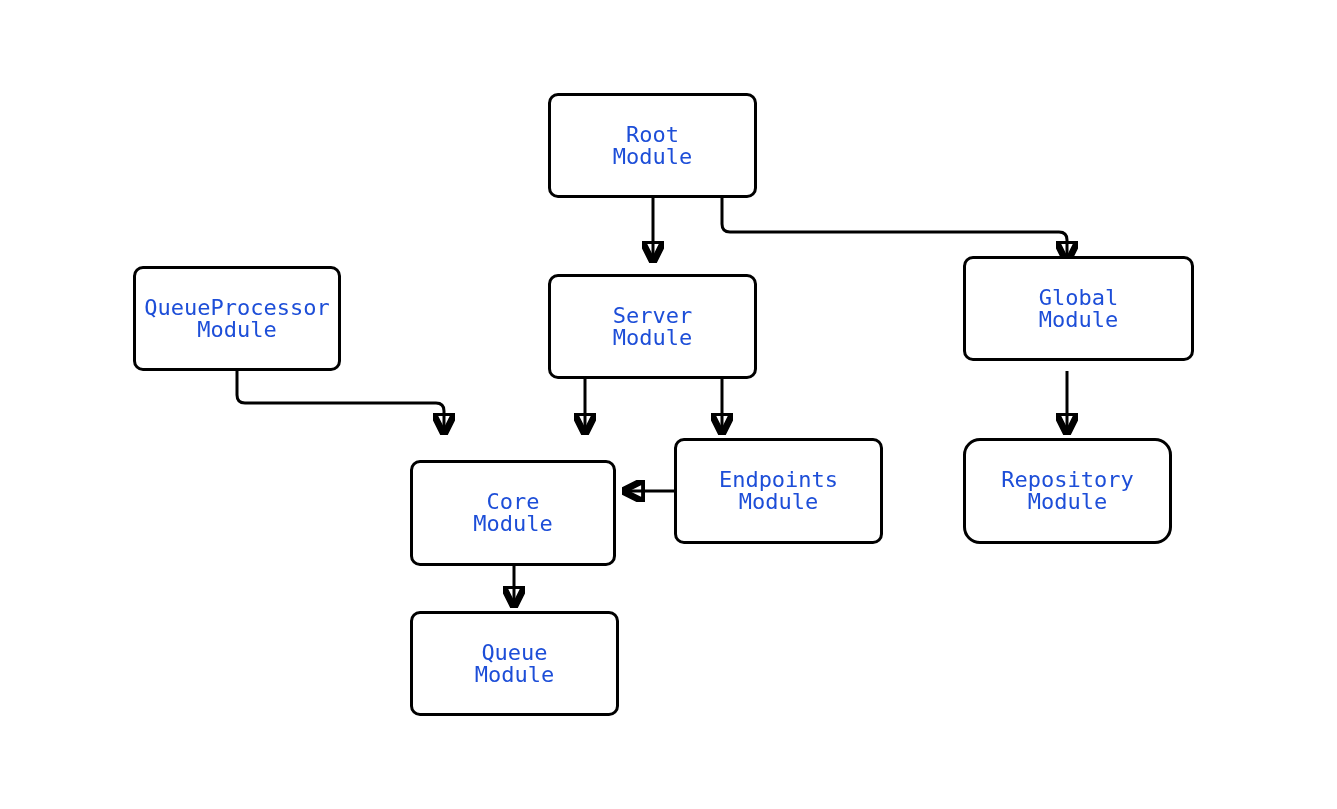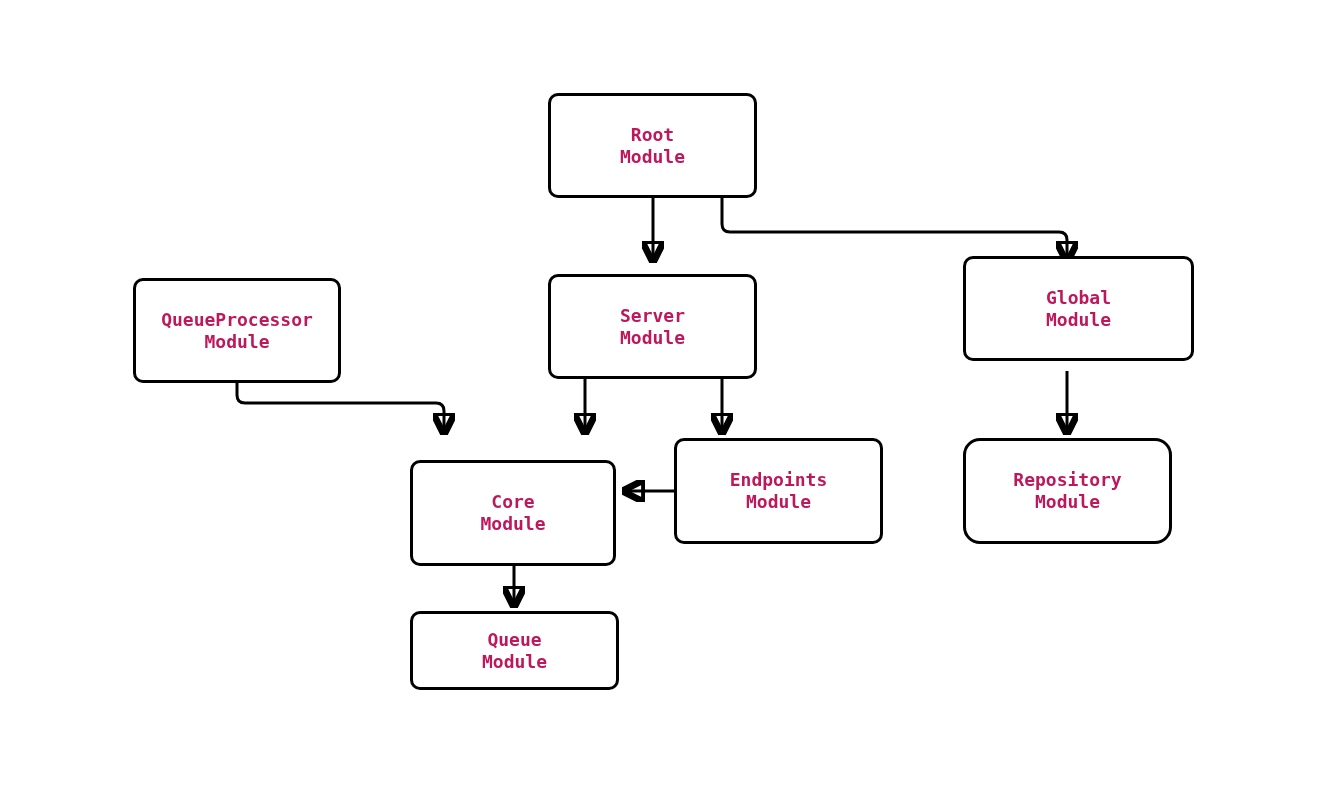--- a/index.html
+++ b/index.html
@@ -32,24 +32,24 @@
     box-sizing: border-box;
     background: #ffffff;
     border: 3px solid #000000;
     border-radius: 10px;
     display: flex;
     align-items: center;
     justify-content: center;
     text-align: center;
   }
   .node .label {
-    font-weight: bold;
-    font-size: 18px;
+    font-weight: normal;
+    font-size: 22px;
     line-height: 22px;
-    color: #be185d;
+    color: #1d4ed8;
     white-space: pre-line;
   }
 </style>
 </head>
 <body>
 
 <div id="canvas">
 
   <svg id="edges-svg" viewBox="0 0 1337 809" xmlns="http://www.w3.org/2000/svg">
     <defs>
@@ -75,38 +75,38 @@
   <div class="node" style="left:548px; top:274px; width:209px; height:105px;">
     <span class="label">Server
 Module</span>
   </div>
 
   <div class="node" style="left:963px; top:256px; width:231px; height:105px;">
     <span class="label">Global
 Module</span>
   </div>
 
-  <div class="node" style="left:133px; top:266px; width:208px; height:105px;margin-top:12px;">
+  <div class="node" style="left:133px; top:266px; width:208px; height:105px;">
     <span class="label">QueueProcessor
 Module</span>
   </div>
 
   <div class="node" style="left:410px; top:460px; width:206px; height:106px;">
     <span class="label">Core
 Module</span>
   </div>
 
   <div class="node" style="left:674px; top:438px; width:209px; height:106px;">
     <span class="label">Endpoints
 Module</span>
   </div>
 
   <div class="node" style="left:963px; top:438px; width:209px; height:106px;border-radius:17px;">
     <span class="label">Repository
 Module</span>
   </div>
 
-  <div class="node" style="left:410px; top:611px; width:209px; height:79px;">
+  <div class="node" style="left:410px; top:611px; width:209px; height:105px;">
     <span class="label">Queue
 Module</span>
   </div>
 
 </div>
 
 </body></html>

